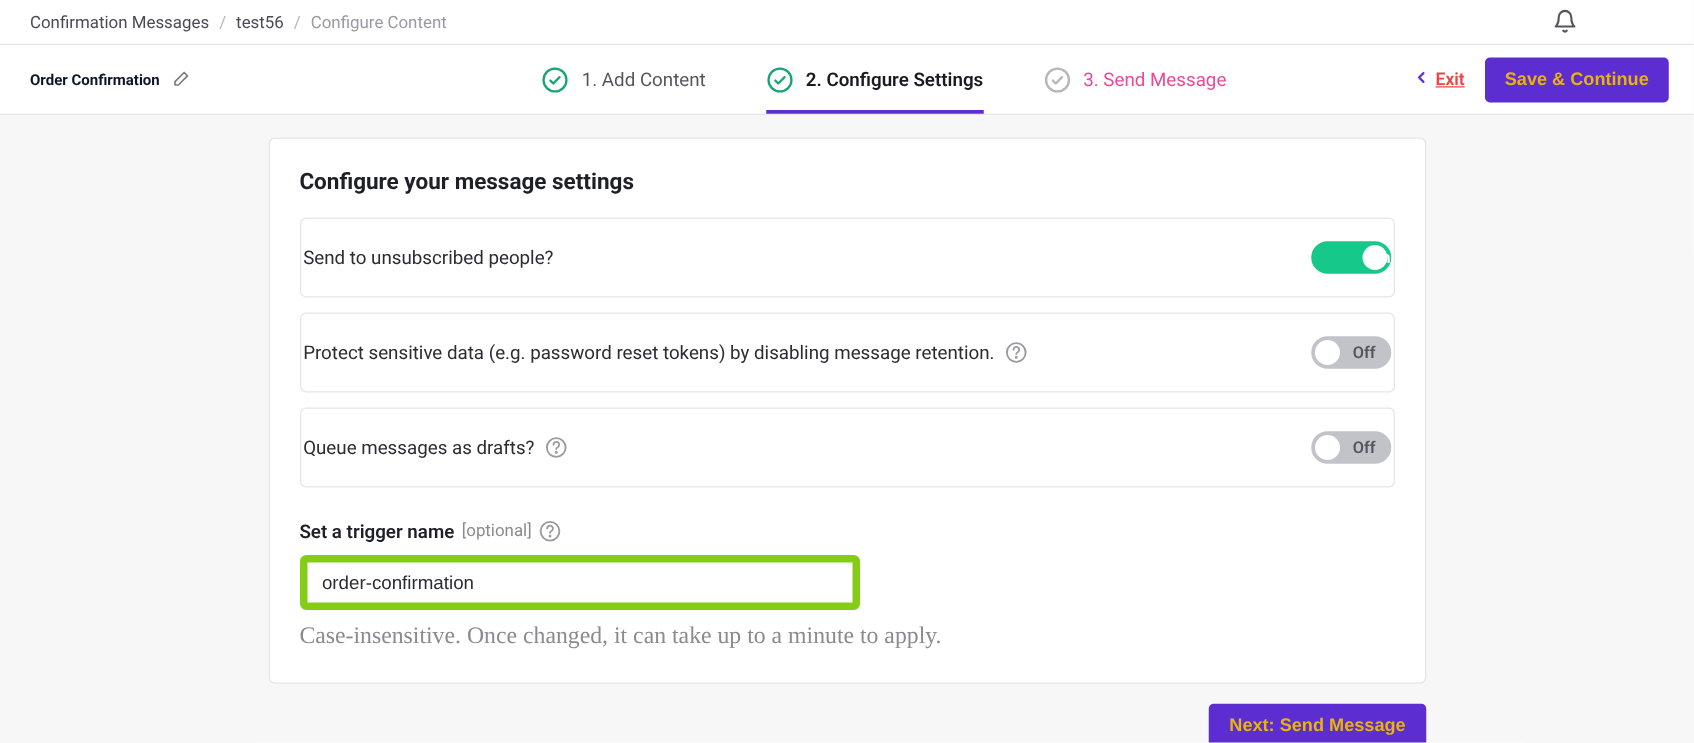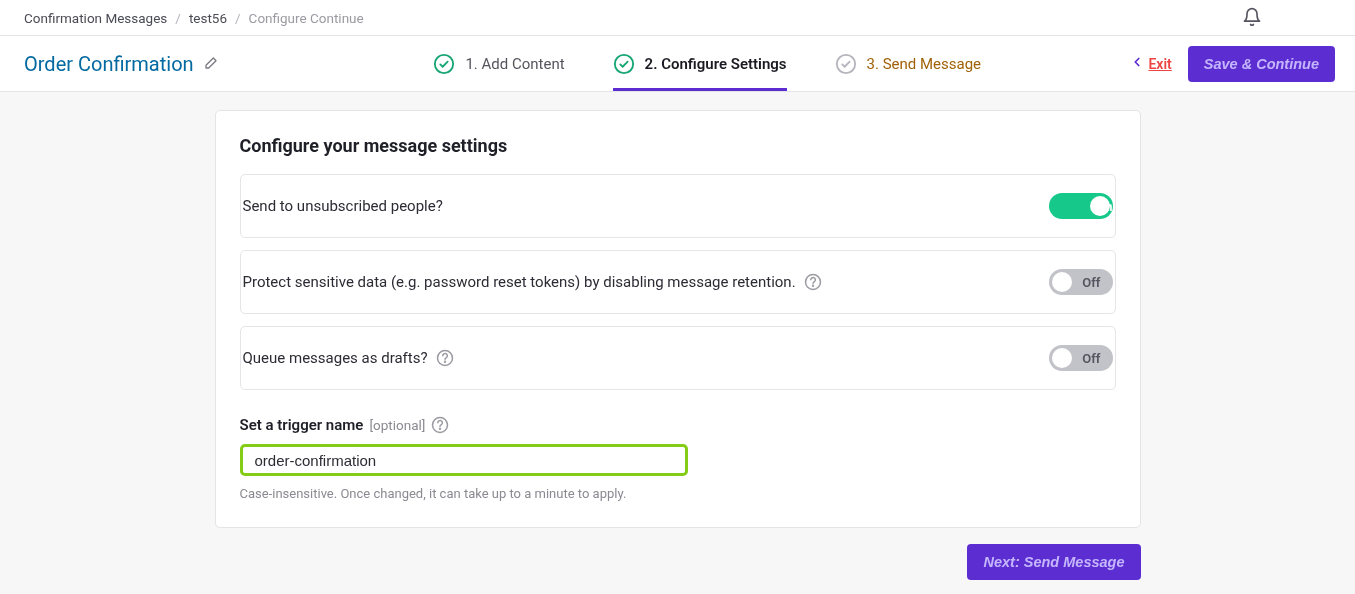--- a/index.html
+++ b/index.html
@@ -74,23 +74,23 @@
       padding: 0 20px 0 24px;
     }
     .title-wrap {
       display: flex;
       align-items: center;
       gap: 8px;
       flex: 0 0 auto;
       min-width: 260px;
     }
     .title-wrap h1 {
-      font-size: 20px;
-      font-weight: 400;
-      color: #0369a1;
+      font-size: 12px;
+      font-weight: 700;
+      color: #0f172a;
     }
     .steps {
       display: flex;
       align-items: stretch;
       justify-content: center;
       gap: 48px;
       flex: 1;
       height: 100%;
     }
     .step {
@@ -108,21 +108,21 @@
       color: #55555e;
     }
     .step-active {
       border-bottom-color: #5c2ed1;
     }
     .step-active .step-label {
       color: #1a1a22;
       font-weight: 600;
     }
     .step-incomplete .step-label {
-      color: #a16207;
+      color: #ec4899;
     }
     .step-circle {
       display: inline-flex;
     }
     .header-right {
       display: flex;
       align-items: center;
       gap: 16px;
     }
     .exit-link {
@@ -130,28 +130,27 @@
       align-items: center;
       gap: 4px;
       color: #ef4444;
       font-weight: 600;
       font-size: 14px;
       text-decoration: underline;
       cursor: pointer;
     }
     .btn-primary {
       background: #5c2ed1;
-      color: #c4b5fd;
+      color: #eab308;
       border: none;
       border-radius: 4px;
       padding: 10px 16px;
       font-size: 14.5px;
       font-weight: 600;
       cursor: pointer;
-      font-style: italic;
     }
 
     
     .content {
       padding-top: 18px;
       display: flex;
       flex-direction: column;
       align-items: center;
     }
     .card {
@@ -240,51 +239,52 @@
       font-weight: 600;
       margin-bottom: 10px;
     }
     .trigger-label .optional {
       color: #8a8a92;
       font-weight: 400;
       font-size: 13.5px;
     }
     .trigger-input {
       width: 448px;
-      height: 32px;
-      border: 3px solid #84cc16;
+      height: 44px;
+      border: 6px solid #84cc16;
       border-radius: 5px;
       padding: 0 12px;
       font-size: 15px;
       color: #2c2c35;
       outline: none;
     }
     .trigger-help {
       margin-top: 10px;
       color: #8a8a92;
-      font-size: 13px;
+      font-size: 19px;
+      font-family: Liberation Serif, serif;
     }
 
     .footer-btn-row {
       width: 926px;
       display: flex;
       justify-content: flex-end;
       margin-top: 16px;
     }
   </style>
 </head>
 <body>
 
 <div class="topbar">
   <nav class="breadcrumb">
     <a href="#">Confirmation Messages</a>
     <span class="sep">/</span>
     <a href="#">test56</a>
     <span class="sep">/</span>
-    <span class="current">Configure Continue</span>
+    <span class="current">Configure Content</span>
   </nav>
   <div class="topbar-right">
     <div class="need-help">
       <span class="icon-btn">
         <svg width="18" height="18" viewBox="0 0 24 24" fill="none" stroke="currentColor" stroke-width="2" stroke-linecap="round" stroke-linejoin="round">
           <circle cx="12" cy="12" r="10"></circle>
           <path d="M9.1 9a3 3 0 1 1 5.2 2c-.8.8-2.3 1.2-2.3 2.5"></path>
           <circle cx="12" cy="17" r="0.6" fill="currentColor"></circle>
         </svg>
       </span>

